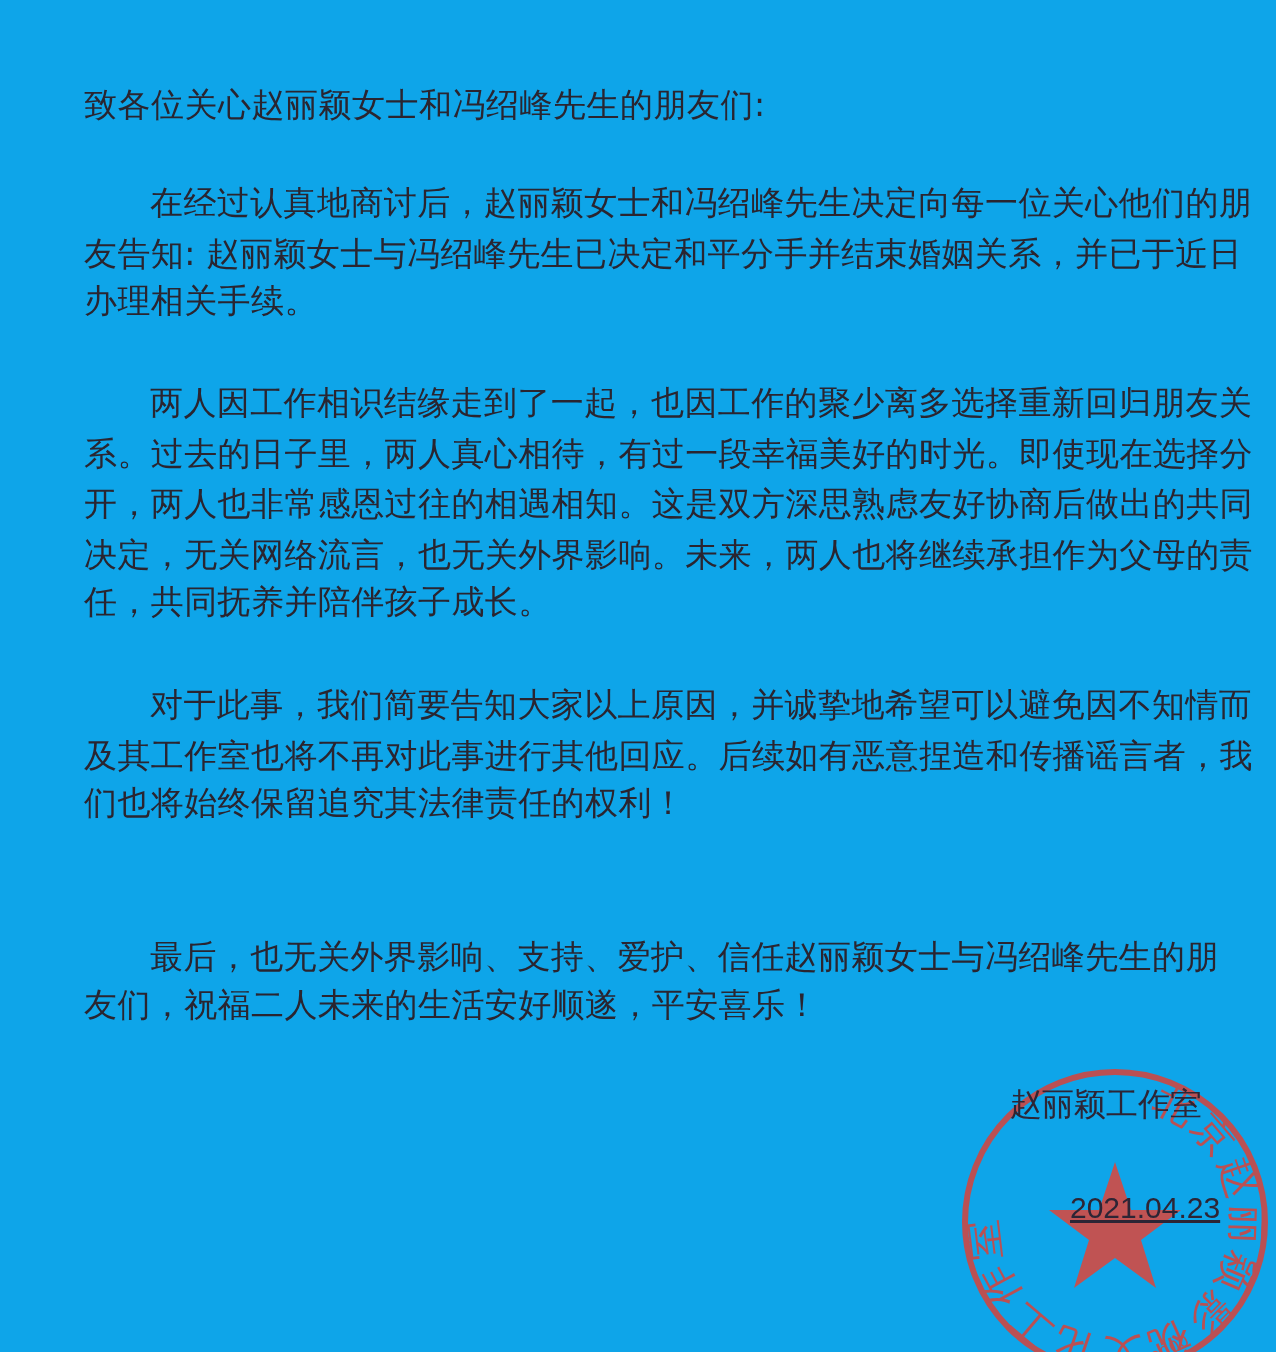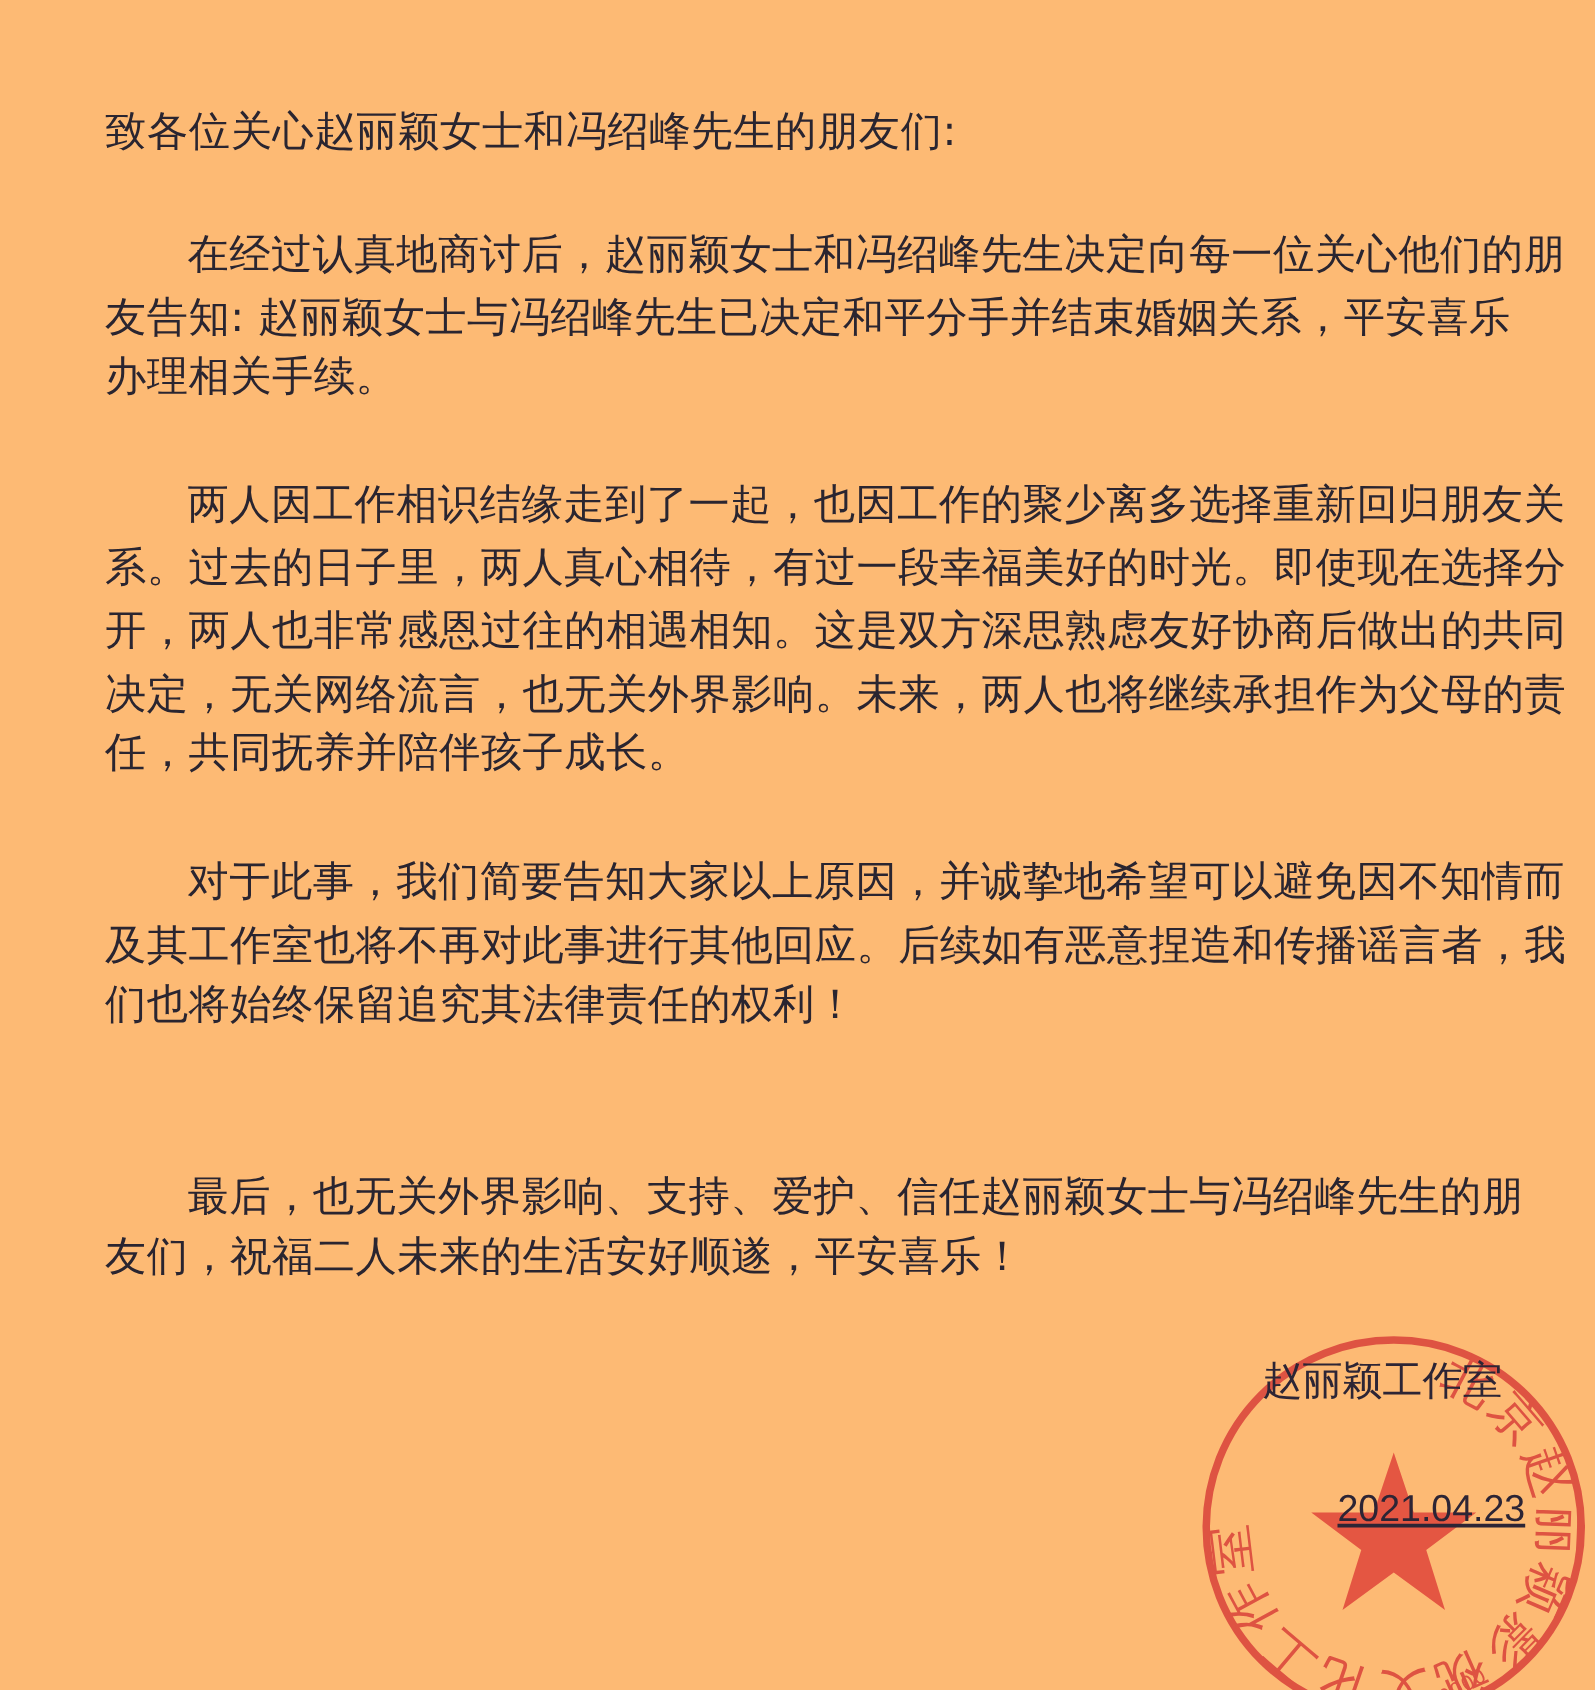--- a/index.html
+++ b/index.html
@@ -12,21 +12,21 @@
       height: 1352px;
       position: relative;
       overflow: hidden;
       font-family: "DejaVu Sans", "Liberation Sans", sans-serif;
       color: #2a2530;
     }
     .page {
       position: absolute;
       left: 0; top: 0;
       width: 1276px; height: 1352px;
-      background: #fdba74;
+      background: #0ea5e9;
     }
     .greeting {
       position: absolute;
       left: 84px;
       top: 80px;
       font-size: 33px;
       line-height: 50px;
       letter-spacing: 0.5px;
       white-space: nowrap;
     }
@@ -93,21 +93,21 @@
   </style>
 </head>
 <body>
 
 <div class="page">
 
   <div class="greeting">致各位关心赵丽颖女士和冯绍峰先生的朋友们:</div>
 
   <div class="para" id="p1">
     <span class="line indent">在经过认真地商讨后，赵丽颖女士和冯绍峰先生决定向每一位关心他们的朋</span>
-    <span class="line">友告知: 赵丽颖女士与冯绍峰先生已决定和平分手并结束婚姻关系，平安喜乐</span>
+    <span class="line">友告知: 赵丽颖女士与冯绍峰先生已决定和平分手并结束婚姻关系，并已于近日</span>
     <span class="line last">办理相关手续。</span>
   </div>
 
   <div class="para" id="p2">
     <span class="line indent">两人因工作相识结缘走到了一起，也因工作的聚少离多选择重新回归朋友关</span>
     <span class="line">系。过去的日子里，两人真心相待，有过一段幸福美好的时光。即使现在选择分</span>
     <span class="line">开，两人也非常感恩过往的相遇相知。这是双方深思熟虑友好协商后做出的共同</span>
     <span class="line">决定，无关网络流言，也无关外界影响。未来，两人也将继续承担作为父母的责</span>
     <span class="line last">任，共同抚养并陪伴孩子成长。</span>
   </div>

